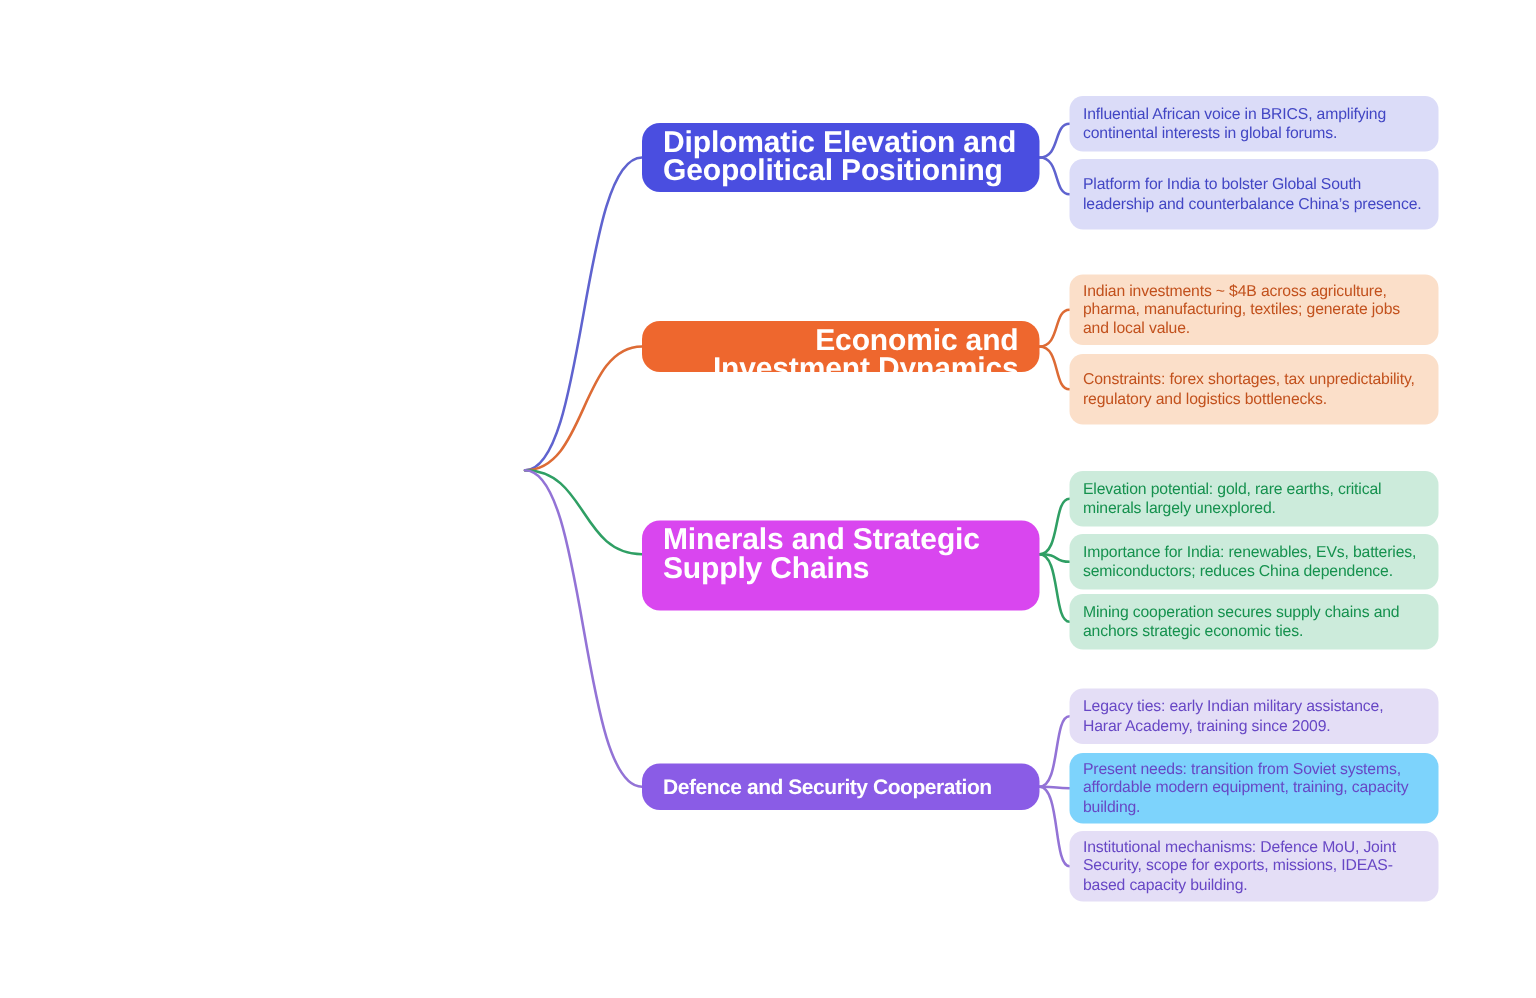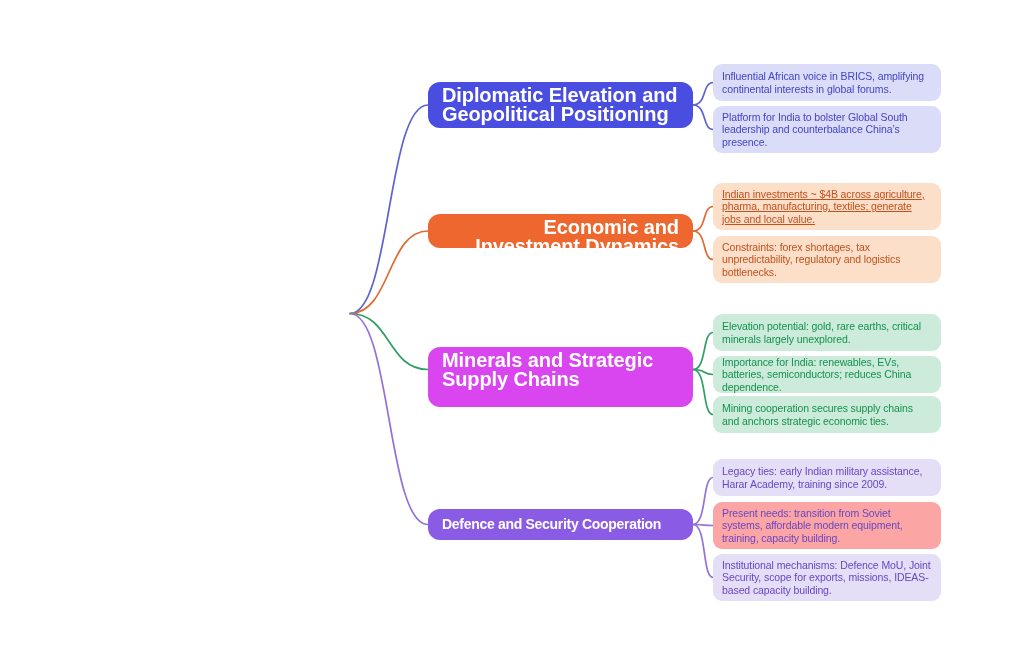--- a/index.html
+++ b/index.html
@@ -15,21 +15,21 @@
     font-size:21px;font-weight:bold;line-height:26px;padding:0 20px;
     letter-spacing:-0.2px;
   }
   .branch-header{
     left:428px;width:265px;border-radius:12px;overflow:hidden;
     font-size:20px;font-weight:bold;line-height:19px;padding:4px 14px;
     letter-spacing:-0.1px;
   }
   .hdr-nowrap{white-space:nowrap;font-size:14px;letter-spacing:-0.3px;padding-top:6px;}
   .leaf{
-    left:713px;width:228px;border-radius:9px;overflow:hidden;
+    left:713px;width:246px;border-radius:9px;overflow:hidden;
     font-size:10.5px;line-height:12.5px;letter-spacing:-0.1px;
     padding:15px 9px;display:flex;align-items:center;
   }
 </style>
 </head>
 <body>
 
 <div id="canvas">
   <svg id="connectors" viewBox="0 0 1024 665" xmlns="http://www.w3.org/2000/svg">
       <path d="M 350,313.5 C 391,313.5 387,105 428,105" fill="none" stroke="#5f63cf" stroke-width="1.7" stroke-linecap="round"></path>
@@ -45,24 +45,24 @@
       <path d="M 350,313.5 C 391,313.5 387,524.5 428,524.5" fill="none" stroke="#9373d6" stroke-width="1.7" stroke-linecap="round"></path>
       <path d="M 693,524.5 C 707,524.5 702,477.5 713,477.5" fill="none" stroke="#9373d6" stroke-width="1.7" stroke-linecap="round"></path>
       <path d="M 693,524.5 C 707,524.5 702,525.5 713,525.5" fill="none" stroke="#9373d6" stroke-width="1.7" stroke-linecap="round"></path>
       <path d="M 693,524.5 C 707,524.5 702,577.5 713,577.5" fill="none" stroke="#9373d6" stroke-width="1.7" stroke-linecap="round"></path>
     </svg>
   <div id="nodes">
       <div class="node branch-header" style="top: 82px; height: 46px; background: rgb(74, 78, 224); color: rgb(255, 255, 255);">Diplomatic Elevation and Geopolitical Positioning</div>
       <div class="node leaf" style="top: 64px; min-height: 37px; height: 37px; background: rgb(219, 220, 248); color: rgb(66, 70, 196);">Influential African voice in BRICS, amplifying continental interests in global forums.</div>
       <div class="node leaf" style="top: 106px; min-height: 47px; height: 47px; background: rgb(219, 220, 248); color: rgb(66, 70, 196);">Platform for India to bolster Global South leadership and counterbalance China’s presence.</div>
       <div class="node branch-header" style="top: 214px; height: 34px; background: rgb(238, 103, 46); color: rgb(255, 255, 255); text-align: right;">Economic and Investment Dynamics</div>
-      <div class="node leaf" style="top: 183px; min-height: 47px; height: 47px; background: rgb(251, 223, 201); color: rgb(194, 81, 29); text-decoration: underline;">Indian investments ~ $4B across agriculture, pharma, manufacturing, textiles; generate jobs and local value.</div>
+      <div class="node leaf" style="top: 183px; min-height: 47px; height: 47px; background: rgb(251, 223, 201); color: rgb(194, 81, 29);">Indian investments ~ $4B across agriculture, pharma, manufacturing, textiles; generate jobs and local value.</div>
       <div class="node leaf" style="top: 236px; min-height: 47px; height: 47px; background: rgb(251, 223, 201); color: rgb(194, 81, 29);">Constraints: forex shortages, tax unpredictability, regulatory and logistics bottlenecks.</div>
       <div class="node branch-header" style="top: 347px; height: 60px; background: #d946ef; color: rgb(255, 255, 255);">Minerals and Strategic Supply Chains</div>
       <div class="node leaf" style="top: 314px; min-height: 37px; height: 37px; background: rgb(204, 235, 219); color: rgb(21, 145, 78);">Elevation potential: gold, rare earths, critical minerals largely unexplored.</div>
       <div class="node leaf" style="top: 356px; min-height: 37px; height: 37px; background: rgb(204, 235, 219); color: rgb(21, 145, 78);">Importance for India: renewables, EVs, batteries, semiconductors; reduces China dependence.</div>
       <div class="node leaf" style="top: 396px; min-height: 37px; height: 37px; background: rgb(204, 235, 219); color: rgb(21, 145, 78);">Mining cooperation secures supply chains and anchors strategic economic ties.</div>
       <div class="node branch-header hdr-nowrap" style="top: 509px; height: 31px; background: rgb(138, 92, 230); color: rgb(255, 255, 255);">Defence and Security Cooperation</div>
       <div class="node leaf" style="top: 459px; min-height: 37px; height: 37px; background: rgb(228, 222, 246); color: rgb(103, 71, 197);">Legacy ties: early Indian military assistance, Harar Academy, training since 2009.</div>
-      <div class="node leaf" style="top: 502px; min-height: 47px; height: 47px; background: #fca5a5; color: rgb(103, 71, 197);">Present needs: transition from Soviet systems, affordable modern equipment, training, capacity building.</div>
+      <div class="node leaf" style="top: 502px; min-height: 47px; height: 47px; background: #7dd3fc; color: rgb(103, 71, 197);">Present needs: transition from Soviet systems, affordable modern equipment, training, capacity building.</div>
       <div class="node leaf" style="top: 554px; min-height: 47px; height: 47px; background: rgb(228, 222, 246); color: rgb(103, 71, 197);">Institutional mechanisms: Defence MoU, Joint Security, scope for exports, missions, IDEAS-based capacity building.</div>
     </div>
 </div>
 
 </body></html>

